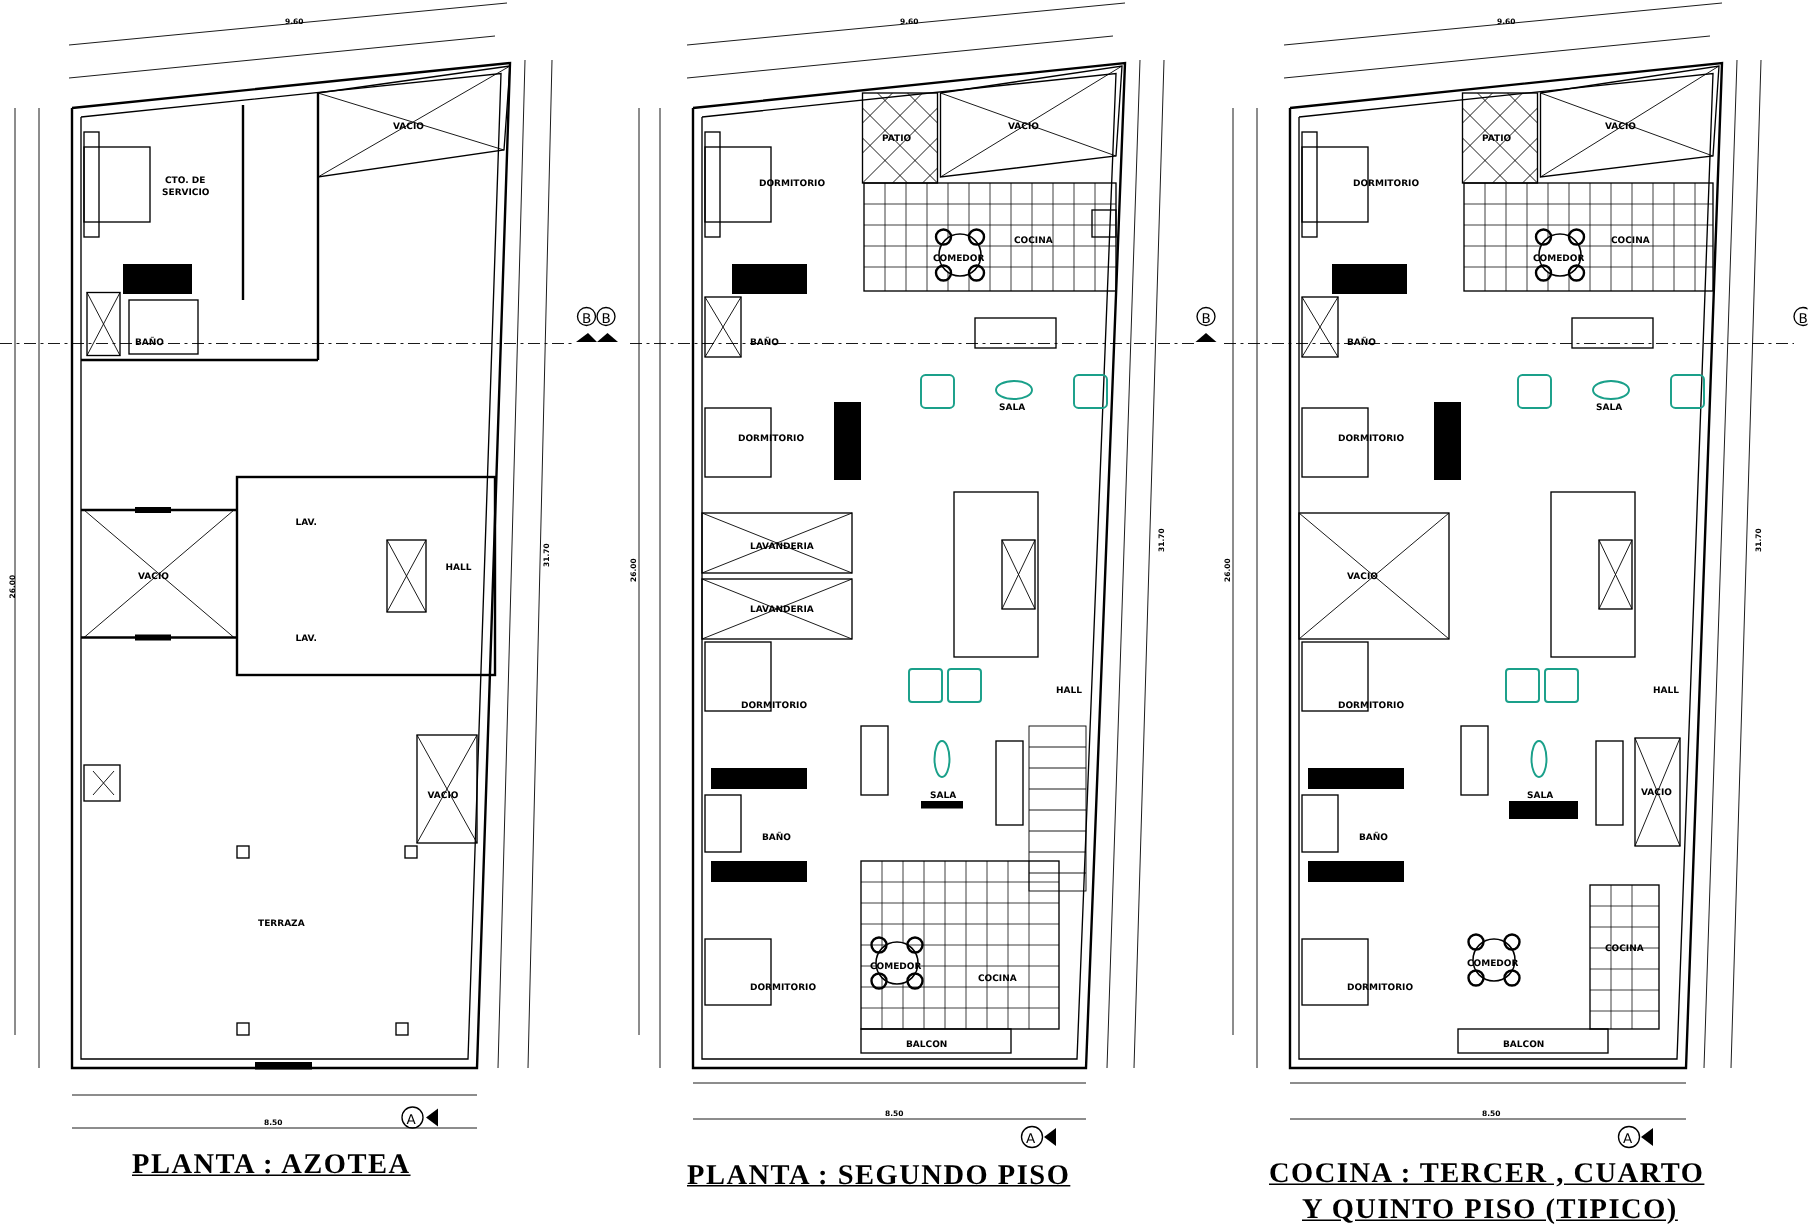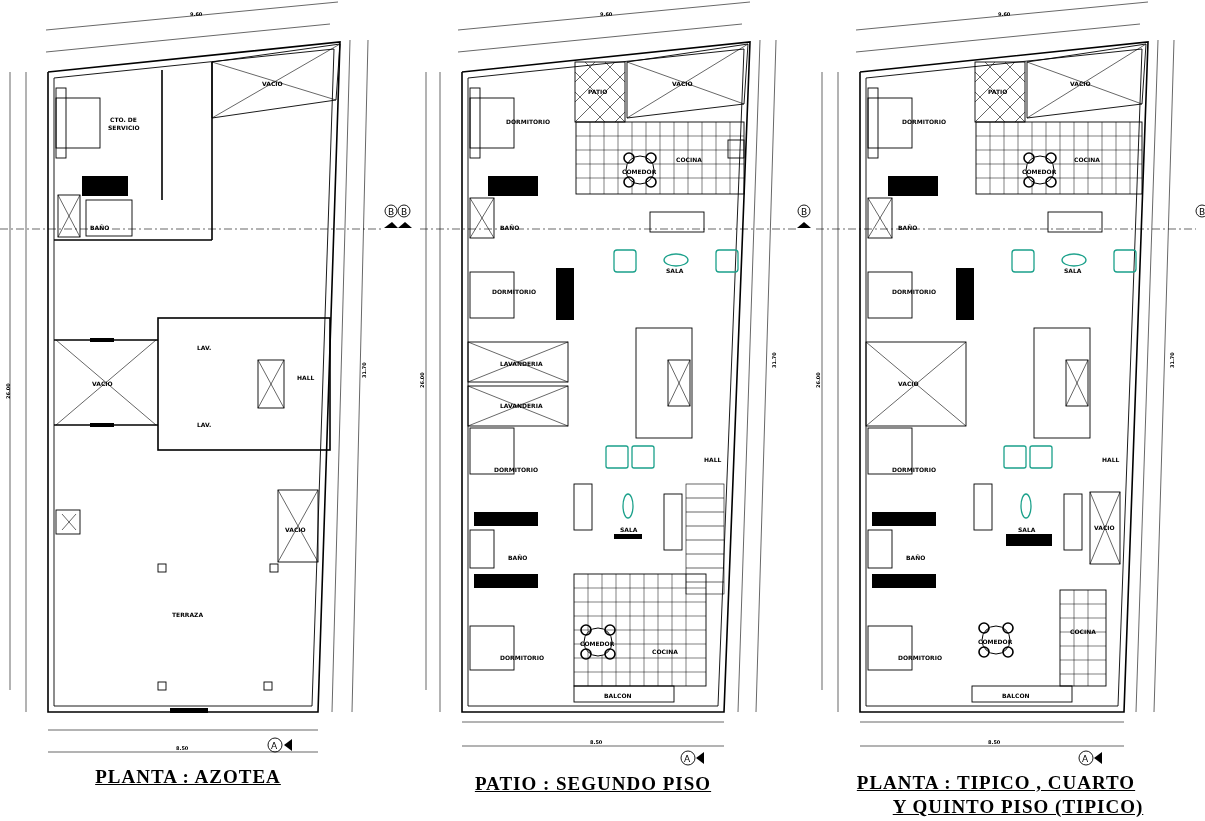--- a/index.html
+++ b/index.html
@@ -5,21 +5,21 @@
   html,body{margin:0;padding:0;background:#ffffff;}
   body{width:1205px;height:821px;position:relative;overflow:hidden;font-family:"Liberation Serif",serif;}
   svg{position:absolute;left:0;top:0;}
   .w{stroke:#000;fill:none;stroke-width:1.6}
   .wt{stroke:#000;fill:none;stroke-width:0.9}
   .th{stroke:#000;fill:none;stroke-width:0.6}
   .blk{fill:#000}
   .cy{stroke:#1aa08a;fill:none;stroke-width:1.3}
   .lbl{font-family:"DejaVu Sans",sans-serif;font-size:6px;font-weight:bold;fill:#000}
   .dim{font-family:"DejaVu Sans",sans-serif;font-size:5px;font-weight:bold;fill:#000}
-  .title{position:absolute;font-family:"Liberation Serif",serif;font-weight:bold;font-size:19px;color:#000;text-decoration:underline;letter-spacing:1px;white-space:nowrap;text-align:center;}
+  .title{position:absolute;font-family:"Liberation Serif",serif;font-weight:bold;font-size:19px;color:#000;text-decoration:underline;letter-spacing:1px;white-space:nowrap;text-align:left;}
   .axis{font-family:"DejaVu Sans",sans-serif;font-size:9px;fill:#000}
 </style>
 </head>
 <body>
 
 <svg width="1205" height="821" viewBox="0 0 1205 821">
 
   <g>
 
     <line class="th" x1="46" y1="30" x2="338" y2="2"></line>
@@ -396,15 +396,15 @@
     <circle class="wt" cx="1202" cy="211" r="6"></circle>
       <text class="axis" x="1199" y="215">B</text>
     <line class="th" x1="816" y1="229" x2="1196" y2="229" stroke-dasharray="8,3,2,3"></line>
     <circle class="wt" cx="1086" cy="758" r="7"></circle>
       <text class="axis" x="1082" y="762">A</text>
     <polygon class="blk" points="1094,758 1102,752 1102,764"></polygon>
   </g>
 </svg>
 
 <div class="title" style="left:88px;top:766px;width:200px;">PLANTA : AZOTEA</div>
-<div class="title" style="left:458px;top:773px;width:270px;">PATIO : SEGUNDO PISO</div>
-<div class="title" style="left:846px;top:772px;width:300px;">PLANTA : TIPICO , CUARTO</div>
+<div class="title" style="left:458px;top:773px;width:270px;">PLANTA : SEGUNDO PISO</div>
+<div class="title" style="left:846px;top:772px;width:300px;">COCINA : TERCER , CUARTO</div>
 <div class="title" style="left:868px;top:796px;width:300px;">Y QUINTO PISO (TIPICO)</div>
 
 </body></html>

